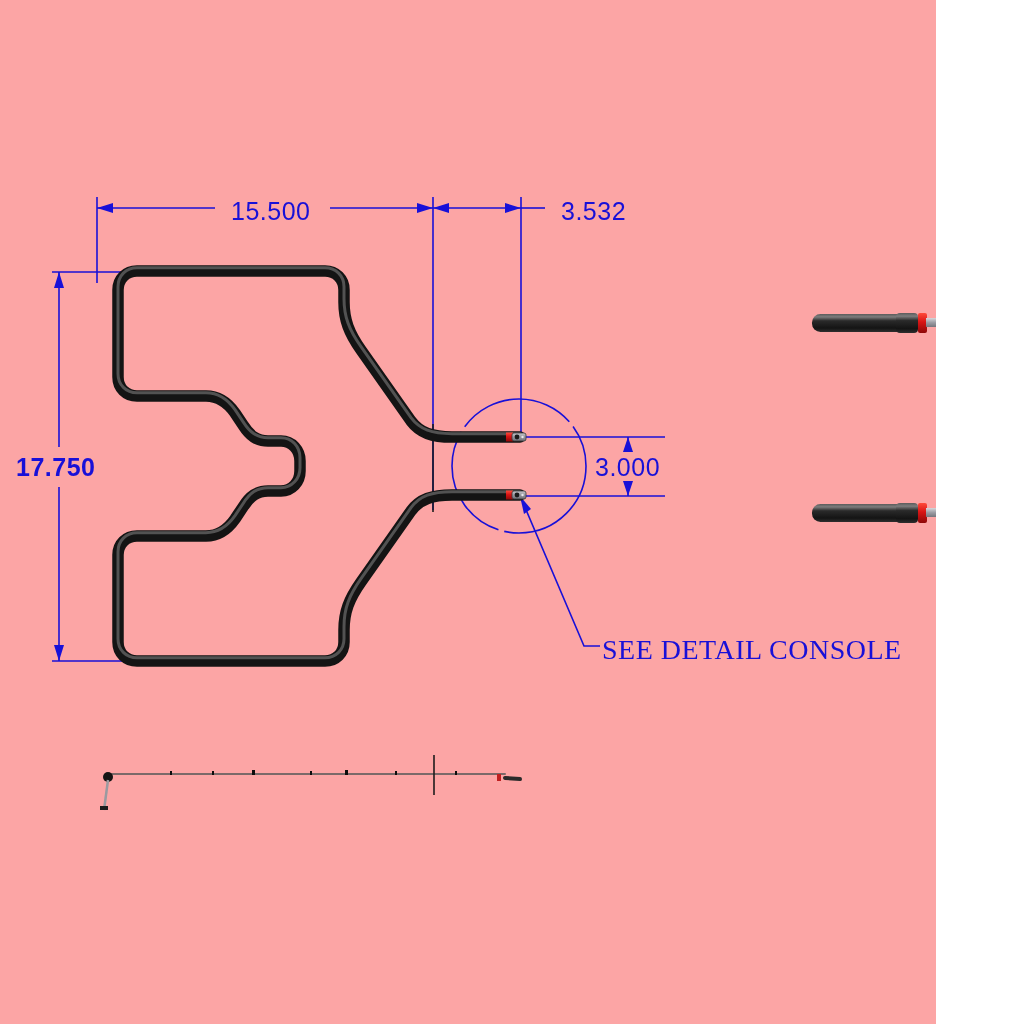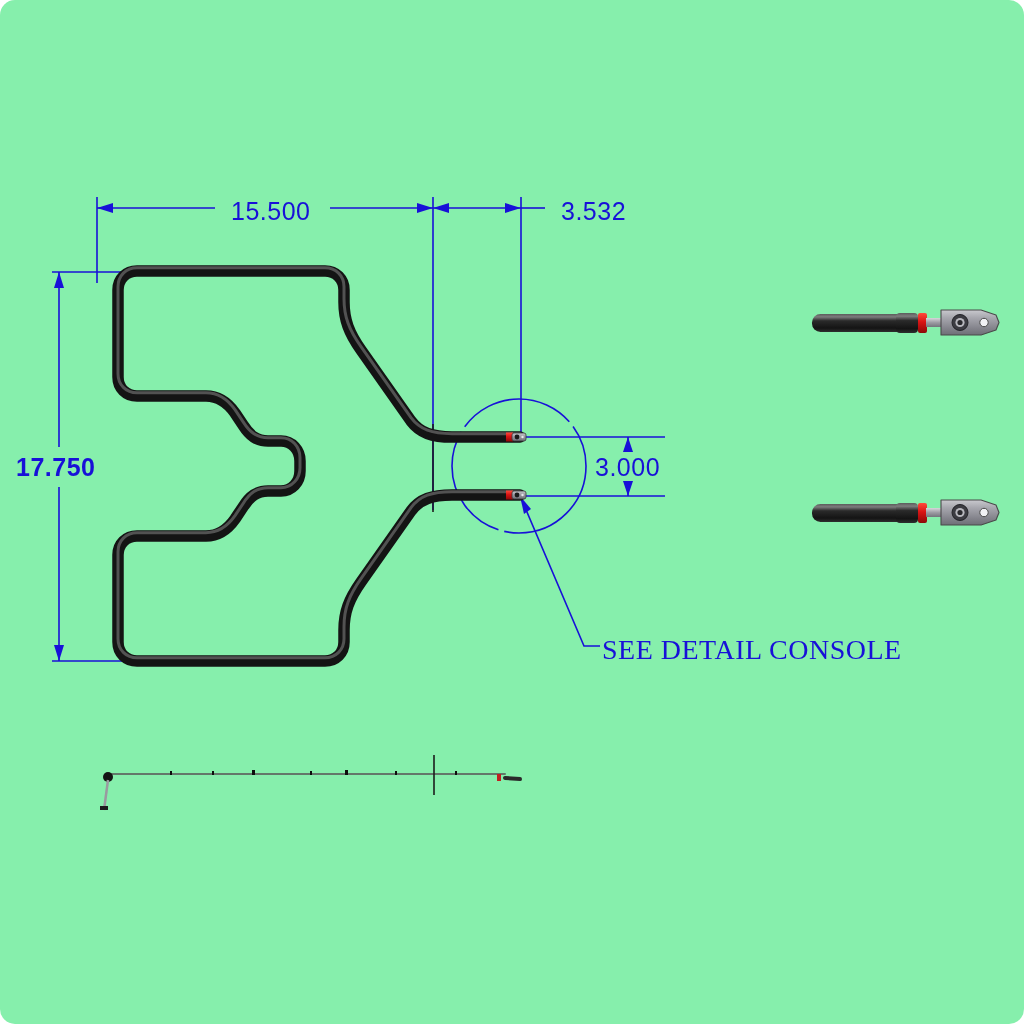--- a/index.html
+++ b/index.html
@@ -2,26 +2,25 @@
 <html><head>
 <meta charset="utf-8">
 <style>
   html, body {
     margin: 0;
     padding: 0;
     background: #ffffff;
   }
   #canvas {
     position: relative;
-    width: 1024px;
+    width: 936px;
     height: 1024px;
-    background: #86efac;
+    background: #fca5a5;
     font-family: "Liberation Sans", sans-serif;
     overflow: hidden;
-    border-radius: 15px;
   }
   #drawing {
     position: absolute;
     left: 0;
     top: 0;
     width: 1024px;
     height: 1024px;
   }
   .dimtext {
     position: absolute;

